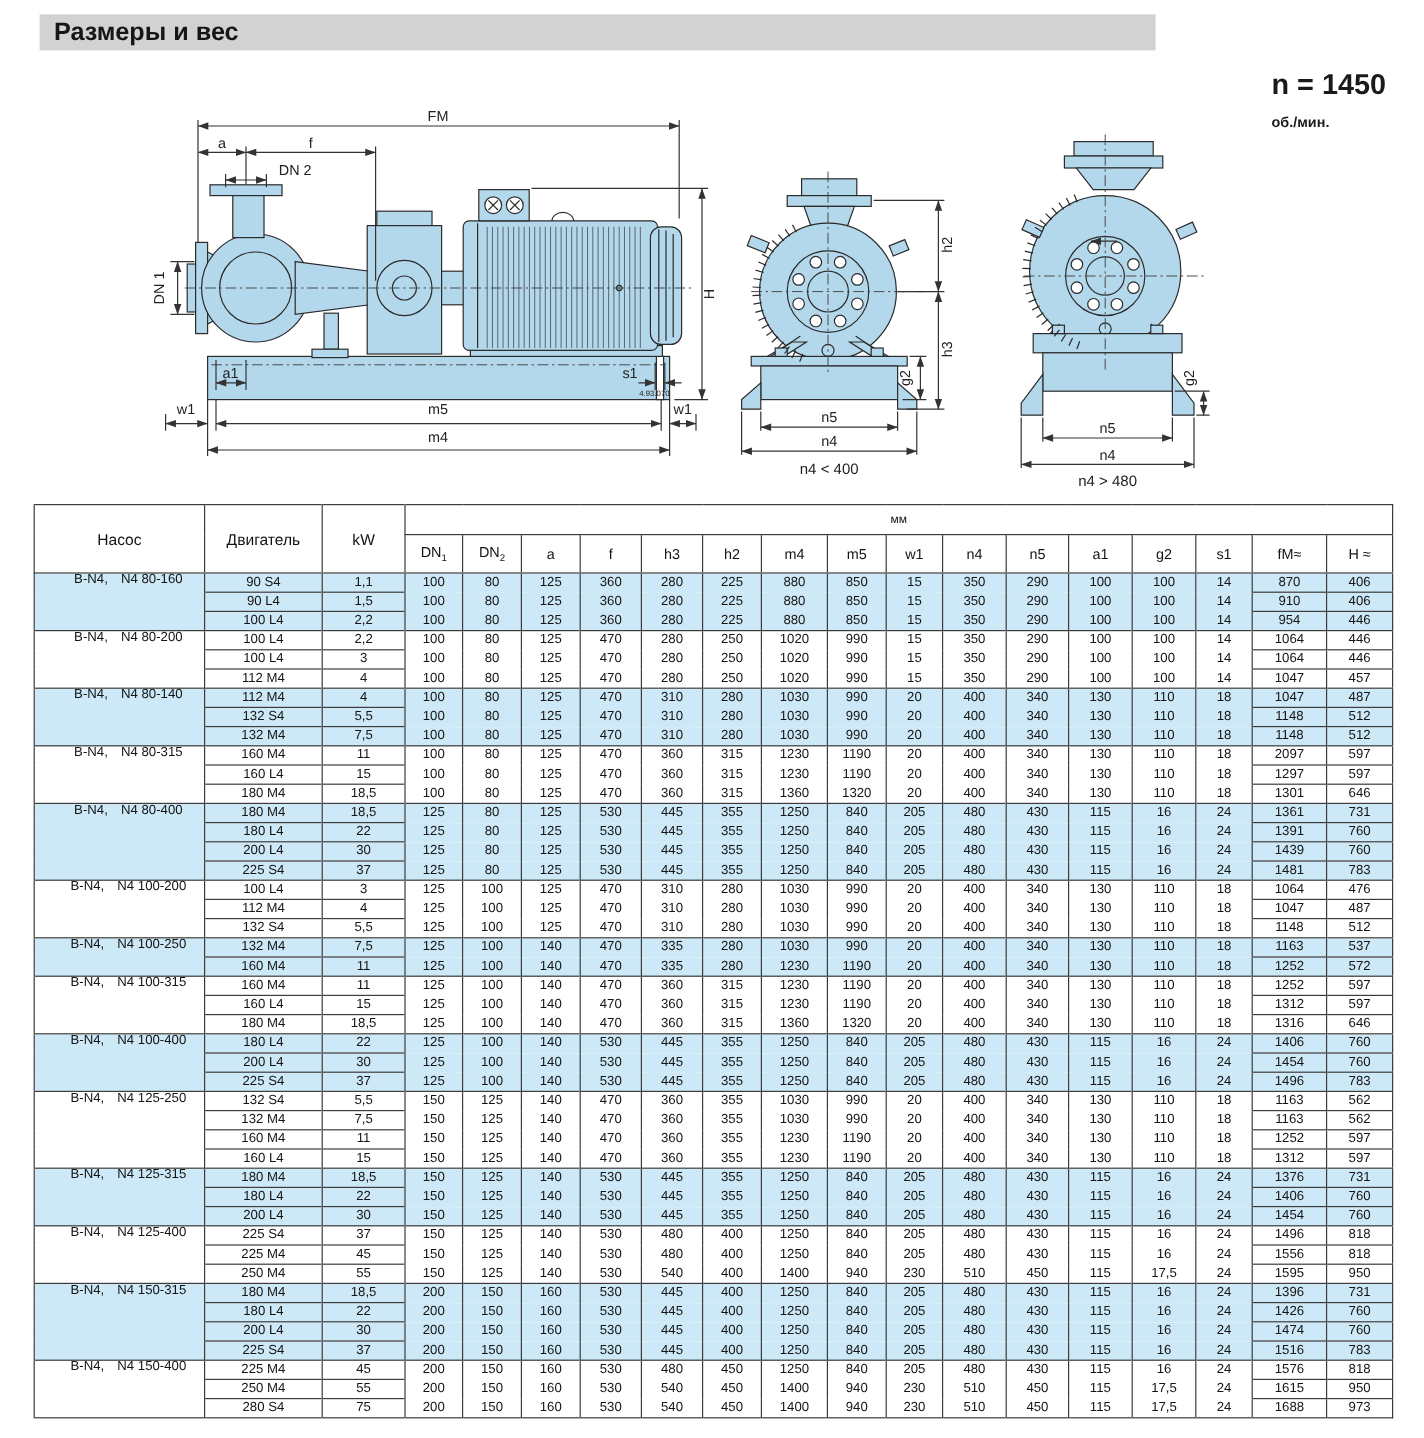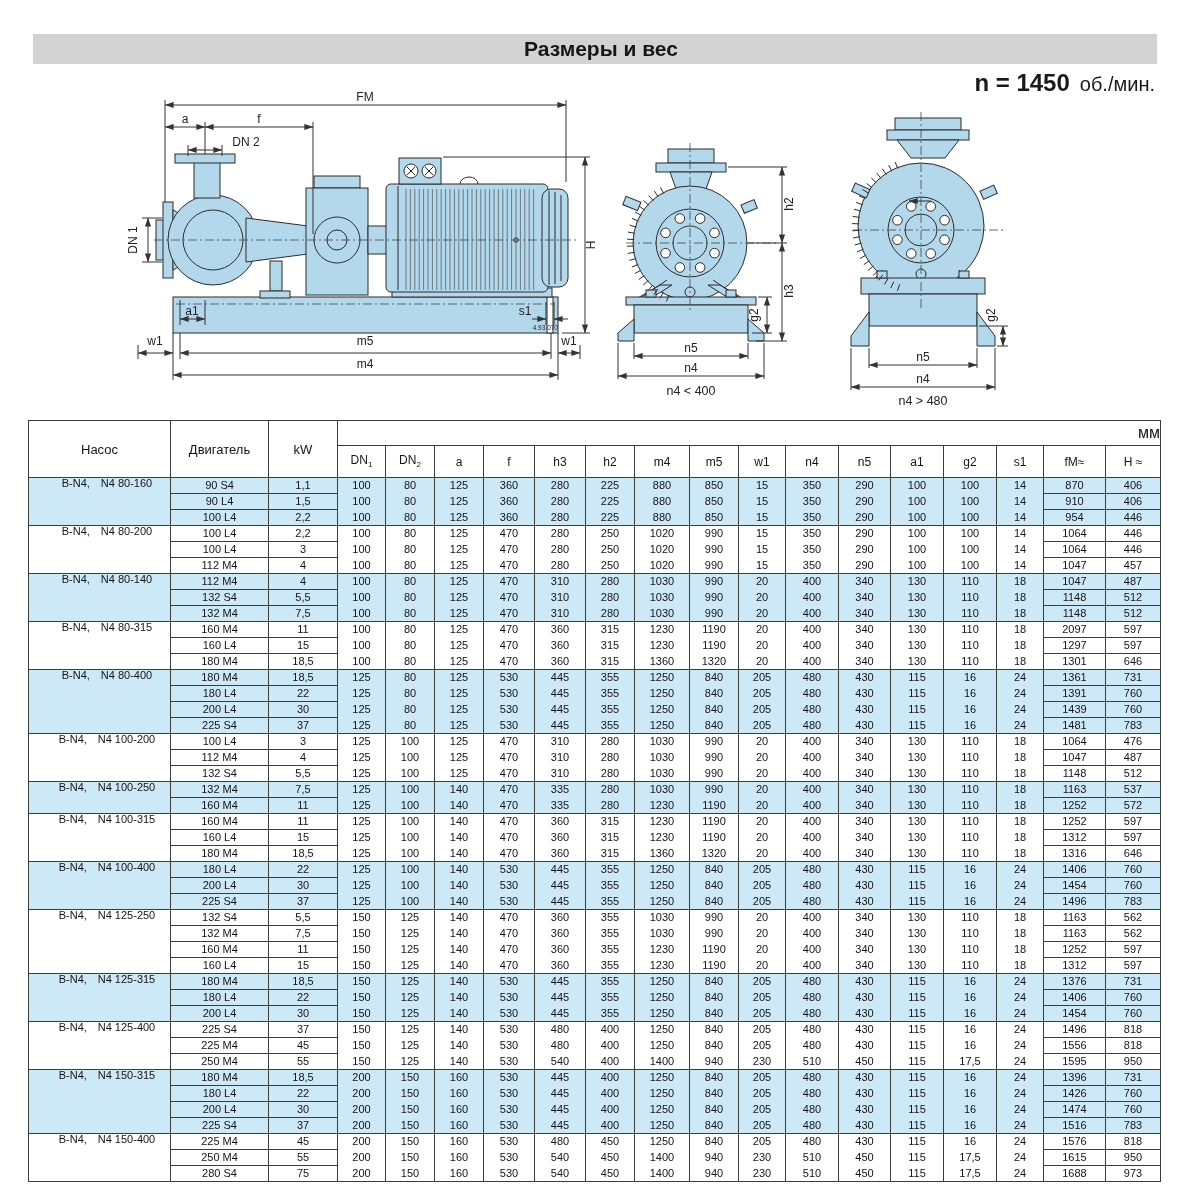--- a/index.html
+++ b/index.html
@@ -2,49 +2,49 @@
 <html><head>
 <meta charset="utf-8">
 <style>
   html,body{margin:0;padding:0;}
   body{
     width:1187px;height:1198px;position:relative;background:#ffffff;
     font-family:"Liberation Sans","DejaVu Sans",sans-serif;color:#1a1a1a;
     overflow:hidden;
   }
   .title-bar{
-    position:absolute;left:33px;top:34px;width:1124px;height:30px;
-    background:#d2d2d2;display:flex;align-items:center;justify-content:center;
+    position:absolute;left:33px;top:12px;width:930px;height:30px;
+    background:#d2d2d2;display:flex;align-items:center;
   }
   .title-bar span{font-size:21px;font-weight:bold;padding-left:12px;color:#161616;}
   .rpm{
-    position:absolute;top:57px;right:32px;display:flex;align-items:baseline;gap:10px;
+    position:absolute;top:57px;right:32px;display:flex;align-items:baseline;gap:10px;flex-direction:column;
   }
   .rpm-val{font-size:24px;font-weight:bold;}
-  .rpm-units{font-size:20px;font-weight:normal;margin-top:16px;}
+  .rpm-units{font-size:12px;font-weight:bold;}
 
   svg{position:absolute;}
   .fig{fill:#b3d8ec;stroke:#2b2b2b;stroke-width:1;}
   .fig .nf{fill:none;}
   .fig .wh{fill:#ffffff;}
   .cl{stroke:#444;stroke-width:0.8;fill:none;stroke-dasharray:9 3 2 3;}
   .dim line{stroke:#333;stroke-width:1;}
   .ext{stroke:#333;stroke-width:0.7;}
   .lbl text{font-family:"Liberation Sans",sans-serif;font-size:12px;fill:#222;text-anchor:middle;}
   .lbl text.ref{font-size:6.5px;text-anchor:end;}
   .lbl text.cap{font-size:12.5px;}
 
   table.specs{
     position:absolute;left:28px;top:420px;
     border-collapse:collapse;table-layout:fixed;background:#fff;
     font-family:"Liberation Sans","DejaVu Sans",sans-serif;font-size:11px;color:#141414;
     border:1.6px solid #3c3c3c;
   }
   .specs th,.specs td{border-left:1px solid #3c3c3c;padding:0;text-align:center;font-weight:normal;}
-  .specs thead th.mm{height:24px;border-bottom:1px solid #3c3c3c;font-size:16px;text-align:right;}
+  .specs thead th.mm{height:24px;border-bottom:1px solid #3c3c3c;font-size:10px;}
   .specs thead tr:last-child th{height:31px;font-size:12px;}
   .specs thead th{border-bottom:1.6px solid #3c3c3c;}
   .specs thead th.big{font-size:13px;}
   .specs sub{font-size:8px;}
   .specs tbody td{height:15px;line-height:1;}
   .specs tbody tr.gstart td{border-top:1.6px solid #3c3c3c;}
   .specs tbody tr:not(.gstart) td.sep{border-top:1px solid #3c3c3c;}
   .specs tbody tr.shaded td{background:#cde8f6;}
   .pump-cell{text-align:left;vertical-align:top;padding-top:1px;}
   .pump-cell .series{display:inline-block;margin-left:4px;width:50px;}

